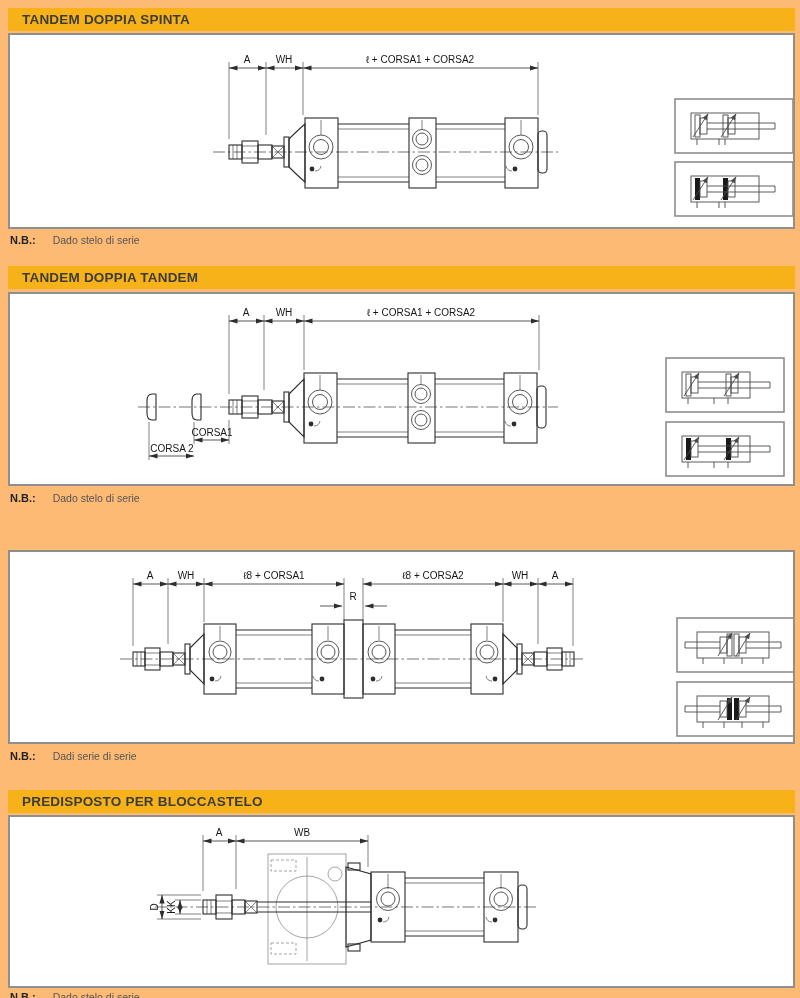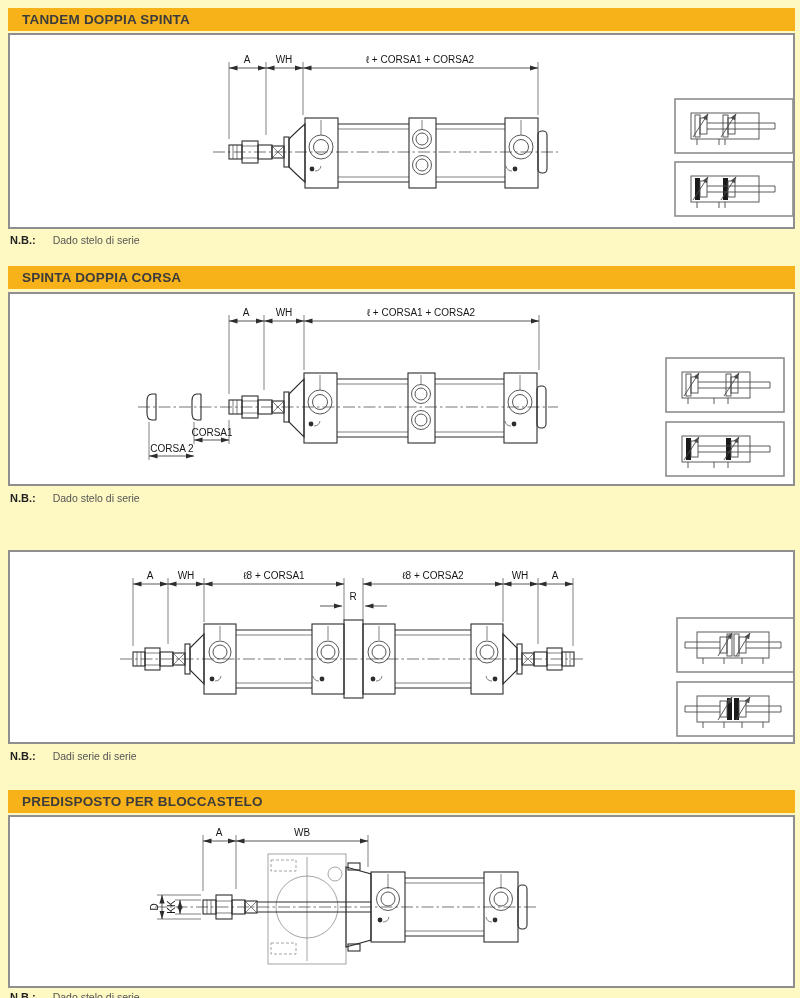--- a/index.html
+++ b/index.html
@@ -1,16 +1,16 @@
 <!DOCTYPE html>
 <html><head>
 <meta charset="utf-8">
 <style>
   html,body{margin:0;padding:0;background:#fff;}
-  .page{position:relative;width:800px;height:998px;background:#fef9c3;overflow:hidden;
+  .page{position:relative;width:800px;height:998px;background:#fdba74;overflow:hidden;
         font-family:"Liberation Sans",sans-serif;}
   .hdr{position:absolute;left:8px;width:773px;height:23px;background:#F7B219;
        color:#3C3C3C;font-size:13.5px;font-weight:700;line-height:23px;
        padding-left:14px;letter-spacing:.2px;}
   .box{position:absolute;left:8px;width:783px;border:2px solid #8f8f8f;background:#fff;}
   .box svg{display:block;}
   .note{position:absolute;left:10px;font-size:10.5px;color:#555;}
   .note b{font-size:11px;color:#222;font-weight:700;margin-right:17px;}
   .s-ln{stroke:#2d2d2d;stroke-width:1.1;fill:none;}
   .s-md{stroke:#2d2d2d;stroke-width:0.8;fill:none;}
@@ -135,21 +135,21 @@
             <line x1="50" y1="40" x2="50" y2="46"></line>
         </g>
       </g>
     </svg>
   </div>
   <div class="note" style="top:234px">
     <b>N.B.:</b><span>Dado stelo di serie</span>
   </div>
 
   <div class="hdr" style="top:266px">
-    <span>SPINTA DOPPIA CORSA</span>
+    <span>TANDEM DOPPIA TANDEM</span>
   </div>
   <div class="box" style="top:292px;height:190px">
     <svg width="783" height="190" viewBox="0 0 783 190">
       <g>
         <line class="s-md" x1="219" y1="27" x2="254" y2="27" marker-start="url(#arD)" marker-end="url(#arD)"></line>
         <line class="s-md" x1="254" y1="27" x2="294" y2="27" marker-start="url(#arD)" marker-end="url(#arD)"></line>
         <line class="s-md" x1="294" y1="27" x2="529" y2="27" marker-start="url(#arD)" marker-end="url(#arD)"></line>
         <line class="s-tn" x1="219" y1="21" x2="219" y2="100"></line>
         <line class="s-tn" x1="254" y1="21" x2="254" y2="96"></line>
         <line class="s-tn" x1="294" y1="21" x2="294" y2="76"></line>

